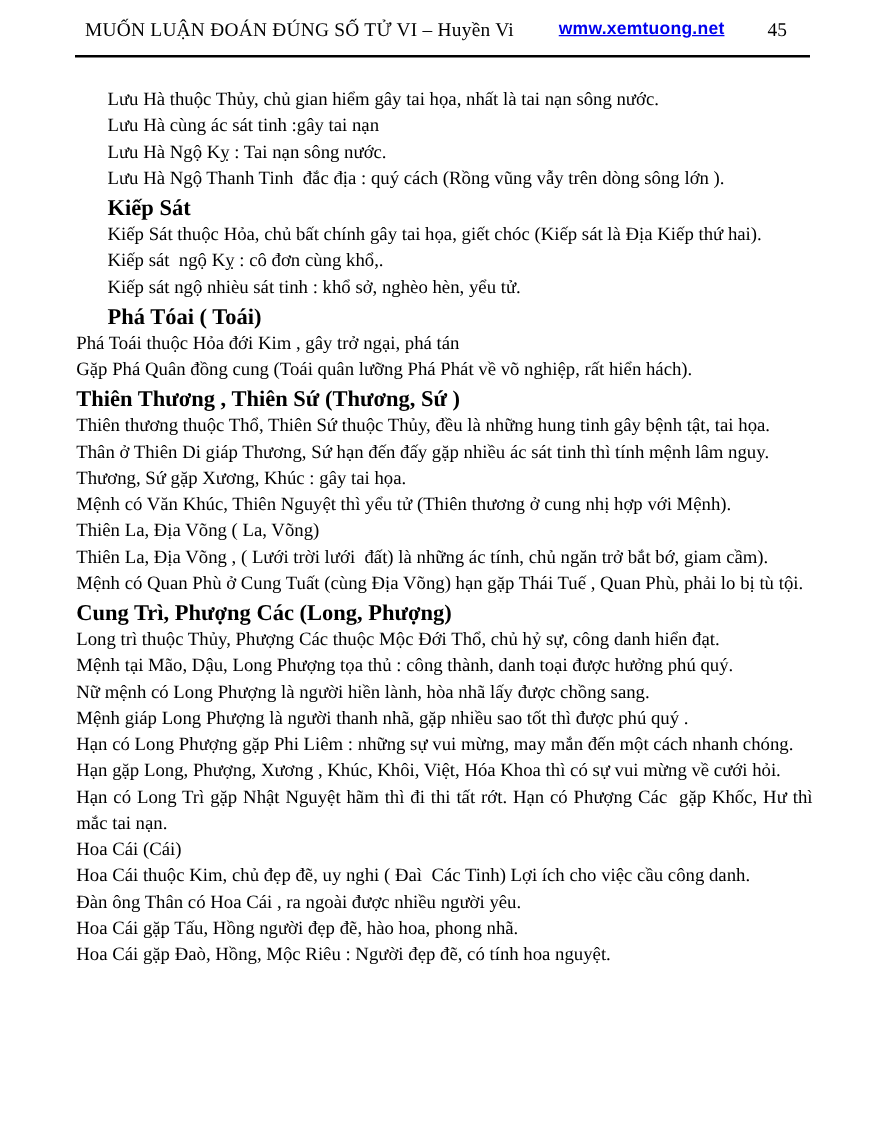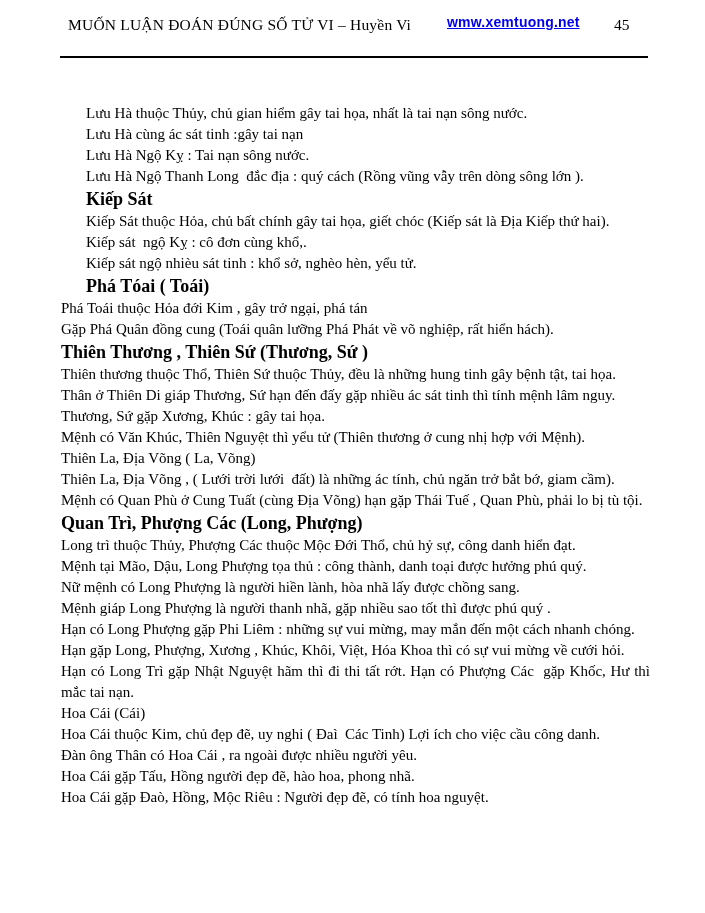--- a/index.html
+++ b/index.html
@@ -5,21 +5,21 @@
   html, body { margin: 0; padding: 0; }
   body {
     width: 705px;
     height: 913px;
     background: #ffffff;
     color: #000000;
     font-family: "Liberation Serif", serif;
     overflow: hidden;
     position: relative;
   }
-  .header { position: relative; height: 56px; }
+  .header { position: relative; height: 44px; }
   .header-title {
     position: absolute;
     left: 68px;
     top: 16px;
     font-size: 15.5px;
     white-space: pre;
     letter-spacing: 0.2px;
   }
   .site-link {
     position: absolute;
@@ -39,24 +39,23 @@
     top: 16px;
     font-size: 15.5px;
   }
   .rule {
     border: none;
     border-top: 2.2px solid #000;
     margin: 0 57px 0 60px;
     height: 0;
   }
   .body-text {
-    padding: 0 55px 0 61px;
+    padding: 24px 55px 0 61px;
     font-size: 15px;
     line-height: 21px;
-    margin-top: 45px;
   }
   .line  { white-space: pre; }
   .para  { white-space: pre-wrap; text-align: justify; }
   .heading {
     font-weight: bold;
     font-size: 18px;
     line-height: 24px;
     white-space: pre;
   }
   .indent { padding-left: 25px; }
@@ -68,37 +67,37 @@
   <div class="header">
     <span class="header-title">MUỐN LUẬN ĐOÁN ĐÚNG SỐ TỬ VI – Huyền Vi</span>
     <span class="site-link" style="color: rgb(0, 0, 238);">wmw.xemtuong.net</span>
     <span class="page-number">45</span>
   </div>
   <hr class="rule">
   <div class="body-text">
       <div class="line indent">Lưu Hà thuộc Thủy, chủ gian hiểm gây tai họa, nhất là tai nạn sông nước.</div>
       <div class="line indent">Lưu Hà cùng ác sát tinh :gây tai nạn</div>
       <div class="line indent">Lưu Hà Ngộ Kỵ : Tai nạn sông nước.</div>
-      <div class="line indent">Lưu Hà Ngộ Thanh Long  đắc địa : quý cách (Rồng vũng vẫy trên dòng sông lớn ).</div>
+      <div class="line indent">Lưu Hà Ngộ Thanh Tinh  đắc địa : quý cách (Rồng vũng vẫy trên dòng sông lớn ).</div>
       <div class="heading indent">Kiếp Sát</div>
       <div class="line indent">Kiếp Sát thuộc Hỏa, chủ bất chính gây tai họa, giết chóc (Kiếp sát là Địa Kiếp thứ hai).</div>
       <div class="line indent">Kiếp sát  ngộ Kỵ : cô đơn cùng khổ,.</div>
       <div class="line indent">Kiếp sát ngộ nhièu sát tinh : khổ sở, nghèo hèn, yểu tử.</div>
       <div class="heading indent">Phá Tóai ( Toái)</div>
       <div class="line">Phá Toái thuộc Hỏa đới Kim , gây trở ngại, phá tán</div>
       <div class="line">Gặp Phá Quân đồng cung (Toái quân lưỡng Phá Phát về võ nghiệp, rất hiển hách).</div>
       <div class="heading">Thiên Thương , Thiên Sứ (Thương, Sứ )</div>
       <div class="line">Thiên thương thuộc Thổ, Thiên Sứ thuộc Thủy, đều là những hung tinh gây bệnh tật, tai họa.</div>
       <div class="line">Thân ở Thiên Di giáp Thương, Sứ hạn đến đấy gặp nhiều ác sát tinh thì tính mệnh lâm nguy.</div>
       <div class="line">Thương, Sứ gặp Xương, Khúc : gây tai họa.</div>
       <div class="line">Mệnh có Văn Khúc, Thiên Nguyệt thì yểu tử (Thiên thương ở cung nhị hợp với Mệnh).</div>
       <div class="line">Thiên La, Địa Võng ( La, Võng)</div>
       <div class="line">Thiên La, Địa Võng , ( Lưới trời lưới  đất) là những ác tính, chủ ngăn trở bắt bớ, giam cầm).</div>
       <div class="line">Mệnh có Quan Phù ở Cung Tuất (cùng Địa Võng) hạn gặp Thái Tuế , Quan Phù, phải lo bị tù tội.</div>
-      <div class="heading">Quan Trì, Phượng Các (Long, Phượng)</div>
+      <div class="heading">Cung Trì, Phượng Các (Long, Phượng)</div>
       <div class="line">Long trì thuộc Thủy, Phượng Các thuộc Mộc Đới Thổ, chủ hỷ sự, công danh hiển đạt.</div>
       <div class="line">Mệnh tại Mão, Dậu, Long Phượng tọa thủ : công thành, danh toại được hưởng phú quý.</div>
       <div class="line">Nữ mệnh có Long Phượng là người hiền lành, hòa nhã lấy được chồng sang.</div>
       <div class="line">Mệnh giáp Long Phượng là người thanh nhã, gặp nhiều sao tốt thì được phú quý .</div>
       <div class="line">Hạn có Long Phượng gặp Phi Liêm : những sự vui mừng, may mắn đến một cách nhanh chóng.</div>
       <div class="line">Hạn gặp Long, Phượng, Xương , Khúc, Khôi, Việt, Hóa Khoa thì có sự vui mừng về cưới hỏi.</div>
       <div class="para">Hạn có Long Trì gặp Nhật Nguyệt hãm thì đi thi tất rớt. Hạn có Phượng Các  gặp Khốc, Hư thì mắc tai nạn.</div>
       <div class="line">Hoa Cái (Cái)</div>
       <div class="line">Hoa Cái thuộc Kim, chủ đẹp đẽ, uy nghi ( Đaì  Các Tinh) Lợi ích cho việc cầu công danh.</div>
       <div class="line">Đàn ông Thân có Hoa Cái , ra ngoài được nhiều người yêu.</div>

